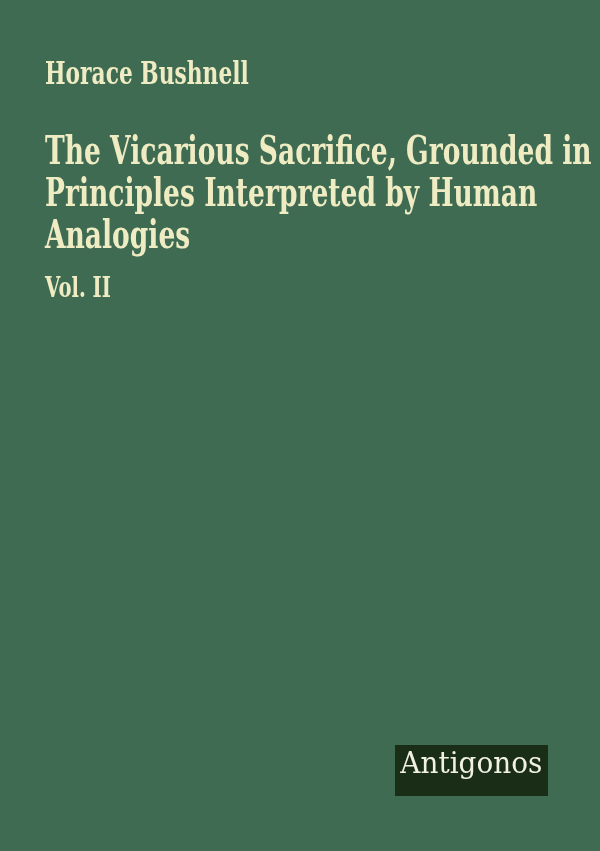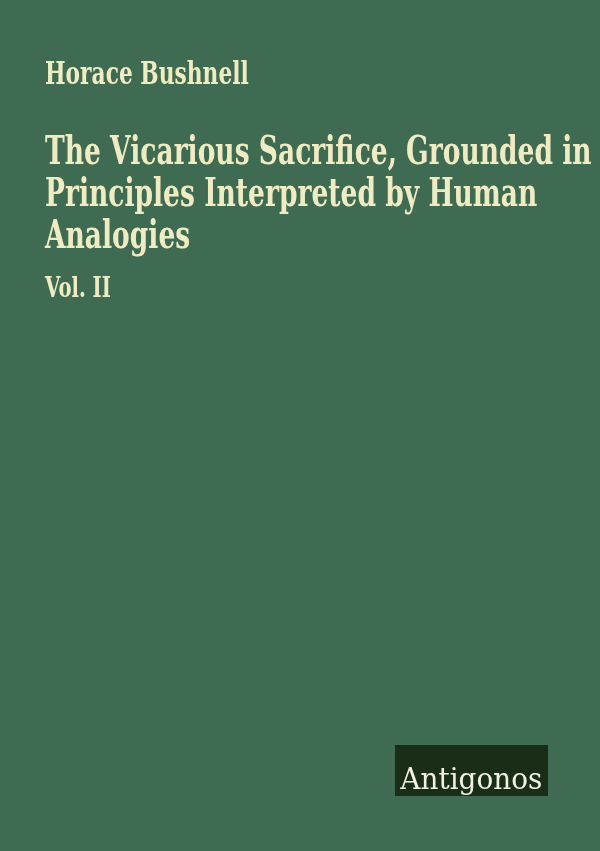--- a/index.html
+++ b/index.html
@@ -54,21 +54,21 @@
     transform-origin: left top;
   }
   .publisher-box {
     position: absolute;
     right: 52px;
     bottom: 55px;
     width: 153px;
     height: 51px;
     background: #1a2d17;
     display: flex;
-    align-items: flex-end;
+    align-items: flex-start;
     justify-content: center;
   }
   .publisher-name {
     font-size: 30px;
     font-weight: normal;
     color: #f1f1e2;
     white-space: nowrap;
     transform: scaleX(0.93);
     transform-origin: center center;
   }

